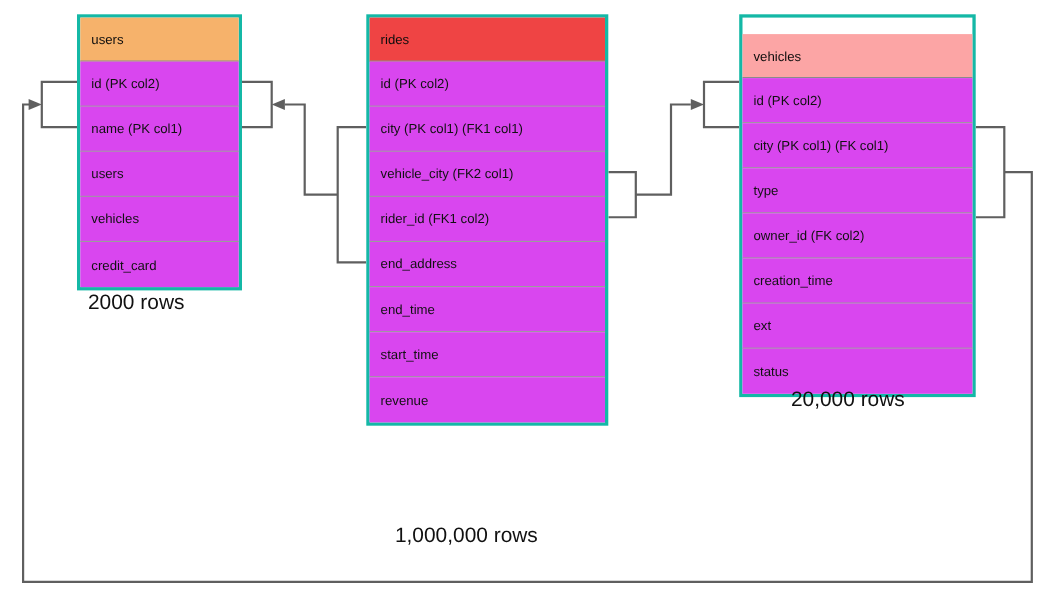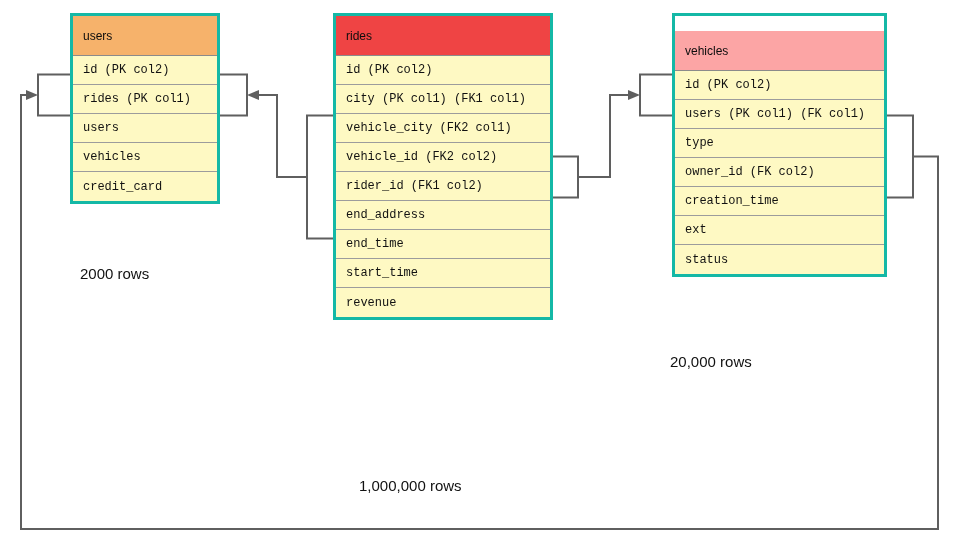--- a/index.html
+++ b/index.html
@@ -35,43 +35,42 @@
     box-sizing: border-box;
     height: 40px;
     display: flex;
     align-items: center;
     padding: 0 10px;
     border-bottom: 1px solid #8b8b8b;
     color: #0d0d0d;
   }
   .trow {
     box-sizing: border-box;
-    height: 29px;
+    height: 41px;
     display: flex;
     align-items: center;
     padding: 0 10px;
     border-bottom: 1px solid #9c9c9c;
-    background: #fef9c3;
+    background: #d946ef;
     white-space: nowrap;
-    font-family: Liberation Mono, monospace;
   }
   .trow:last-child {
     border-bottom: none;
   }
   #t-users    { left: 70px;  top: 13px; width: 150px; }
   #t-rides    { left: 333px; top: 13px; width: 220px; }
   #t-vehicles { left: 672px; top: 13px; width: 215px; }
   .rowcount {
     position: absolute;
-    font-size: 15px;
+    font-size: 19px;
     color: #111111;
   }
   #rc-users    { left: 80px;  top: 265px; }
   #rc-rides    { left: 343px; top: 477px; margin-left: 16px; }
-  #rc-vehicles { left: 670px; top: 353px; }
+  #rc-vehicles { left: 719px; top: 353px; }
   .conn {
     fill: none;
     stroke: #5f5f5f;
     stroke-width: 2;
   }
   .arrowhead {
     fill: #5f5f5f;
     stroke: none;
   }
 </style>
@@ -100,45 +99,44 @@
       <polyline class="conn" points="553,156.5 578,156.5 578,197.5 553,197.5"></polyline>
       <polyline class="conn" points="578,177 610,177 610,95 628,95"></polyline>
       <polygon class="arrowhead" points="640,95 628,90 628,100"></polygon>
       <polyline class="conn" points="672,74.5 640,74.5 640,115.5 672,115.5"></polyline>
     </g>
   </svg>
 
   <div class="db-table" id="t-users">
     <div class="thead" style="background: rgb(246, 178, 107);">users</div>
     <div class="trow">id (PK col2)</div>
-    <div class="trow">rides (PK col1)</div>
+    <div class="trow">name (PK col1)</div>
     <div class="trow">users</div>
     <div class="trow">vehicles</div>
     <div class="trow">credit_card</div>
   </div>
   <div class="rowcount" id="rc-users">2000 rows</div>
 
   <div class="db-table" id="t-rides">
     <div class="thead" style="background: #ef4444;">rides</div>
     <div class="trow">id (PK col2)</div>
     <div class="trow">city (PK col1) (FK1 col1)</div>
     <div class="trow">vehicle_city (FK2 col1)</div>
-    <div class="trow">vehicle_id (FK2 col2)</div>
     <div class="trow">rider_id (FK1 col2)</div>
     <div class="trow">end_address</div>
     <div class="trow">end_time</div>
     <div class="trow">start_time</div>
     <div class="trow">revenue</div>
   </div>
   <div class="rowcount" id="rc-rides">1,000,000 rows</div>
 
   <div class="db-table" id="t-vehicles">
     <div class="thead" style="background: #fca5a5; margin-top: 15px;">vehicles</div>
     <div class="trow">id (PK col2)</div>
-    <div class="trow">users (PK col1) (FK col1)</div>
+    <div class="trow">city (PK col1) (FK col1)</div>
     <div class="trow">type</div>
     <div class="trow">owner_id (FK col2)</div>
     <div class="trow">creation_time</div>
     <div class="trow">ext</div>
     <div class="trow">status</div>
   </div>
   <div class="rowcount" id="rc-vehicles">20,000 rows</div>
 
 </div>
 

